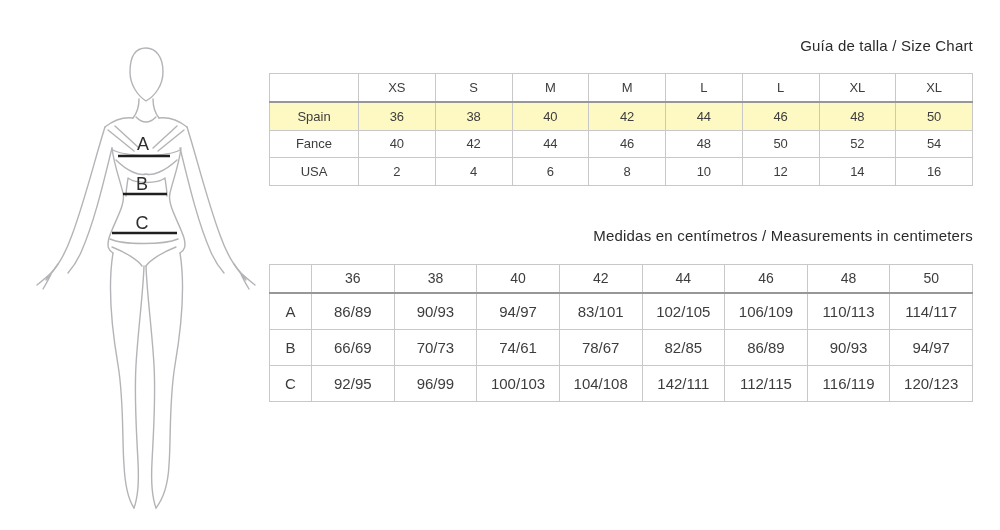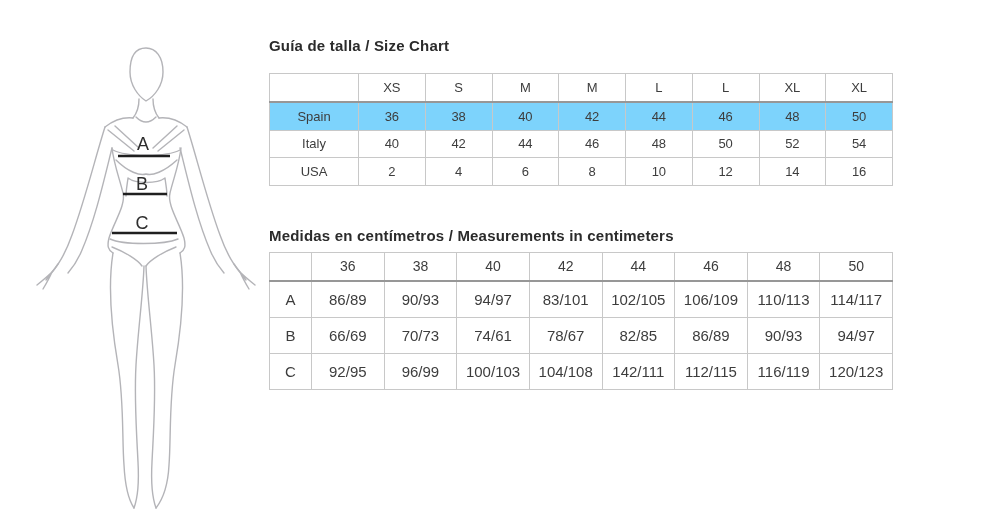--- a/index.html
+++ b/index.html
@@ -1,30 +1,30 @@
 <!DOCTYPE html>
 <html><head>
 <meta charset="utf-8">
 <style>
   html,body{margin:0;padding:0;background:#ffffff;}
   .page{position:relative;width:1000px;height:530px;background:#fff;overflow:hidden;
         font-family:"Liberation Sans",sans-serif;}
   .figure-wrap{position:absolute;left:0;top:0;width:280px;height:530px;}
   .content{position:absolute;left:269px;top:0;width:704px;}
-  .chart-title{text-align:left;font-size:15px;font-weight:700;color:#2b2b2b;
+  .chart-title{text-align:right;font-size:15px;font-weight:400;color:#2b2b2b;
                letter-spacing:.2px;margin:0;}
   .title-1{margin:37px 0 19px 0;}
-  .title-2{margin:41px 0 8px 0;}
-  table{border-collapse:collapse;width:624px;table-layout:fixed;color:#3d3d3d;}
+  .title-2{margin:41px 0 20px 0;}
+  table{border-collapse:collapse;width:704px;table-layout:fixed;color:#3d3d3d;}
   th,td{border:1px solid #c8c8c8;text-align:center;font-weight:normal;
         padding:0;overflow:hidden;white-space:nowrap;}
   thead th{border-bottom:2px solid #979797;}
   .t1 thead th{height:27px;font-size:13px;}
   .t1 tbody th,.t1 tbody td{height:26.5px;font-size:13px;}
-  .t1 tr.highlight{background:#7dd3fc;border-radius:9px;}
+  .t1 tr.highlight{background:#fef9c3;border-radius:9px;}
   .t2 thead th{height:27px;font-size:14px;}
   .t2 tbody th,.t2 tbody td{height:35px;font-size:15px;}
   .t1 .label-col{width:88px;}
   .t2 .label-col{width:41px;}
   svg text{font-family:"Liberation Sans",sans-serif;}
 </style>
 </head>
 <body>
 
 <div class="page">
@@ -104,21 +104,21 @@
             <td>36</td>
             <td>38</td>
             <td>40</td>
             <td>42</td>
             <td>44</td>
             <td>46</td>
             <td>48</td>
             <td>50</td>
           </tr>
           <tr>
-            <th class="label-col">Italy</th>
+            <th class="label-col">Fance</th>
             <td>40</td>
             <td>42</td>
             <td>44</td>
             <td>46</td>
             <td>48</td>
             <td>50</td>
             <td>52</td>
             <td>54</td>
           </tr>
           <tr>

